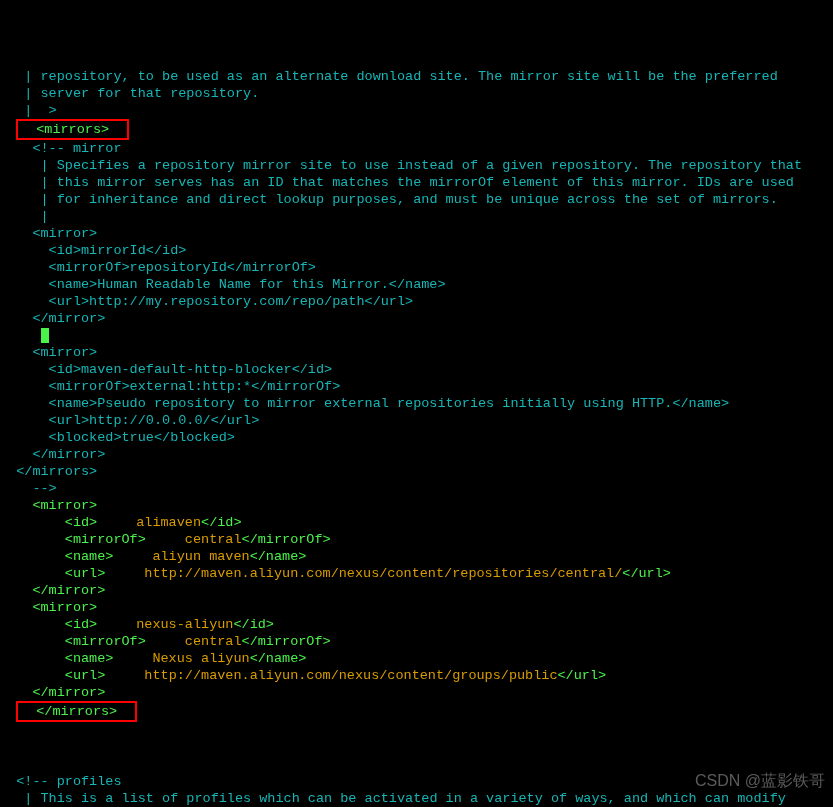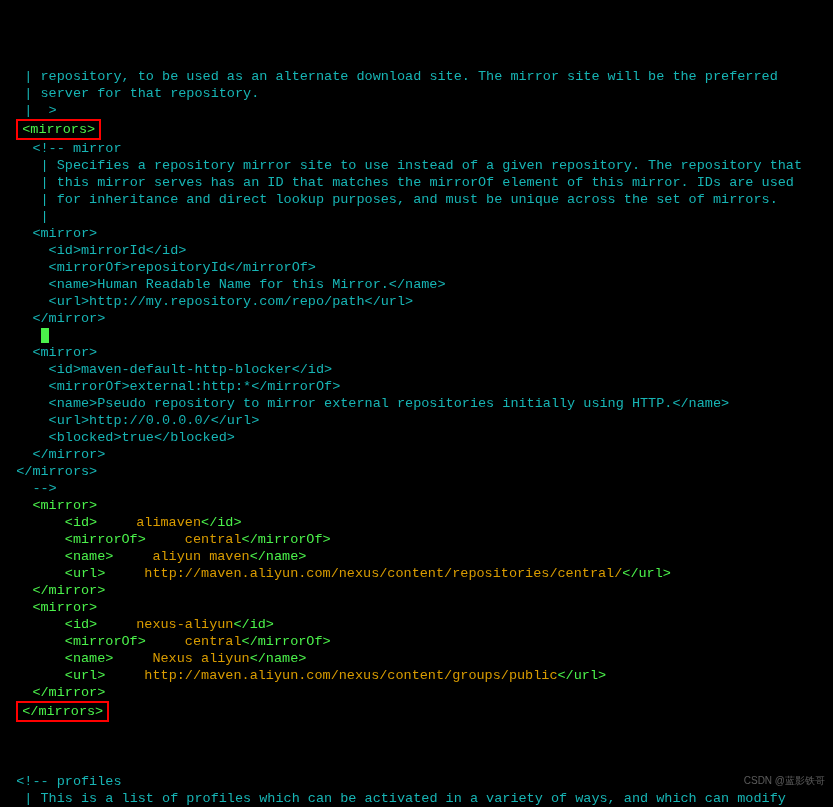--- a/index.html
+++ b/index.html
@@ -21,36 +21,36 @@
     .line {
       display: block;
       white-space: pre;
     }
     .comment { color: #17b5b5; }
     .green { color: #4bf24b; }
     .orange { color: #d99c00; margin-left: 39px; }
     .red-box {
       border: 2px solid #ff0000;
       display: inline-block;
-      padding: 0 4px;
+      padding: 0 18px;
     }
     .cursor {
       background: #4bf24b;
       display: inline-block;
       width: 8px;
       height: 15px;
       vertical-align: middle;
     }
     .watermark {
       position: fixed;
       bottom: 18px;
       right: 8px;
       color: rgba(200,200,200,0.45);
       font-family: sans-serif;
-      font-size: 10px;
+      font-size: 16px;
       pointer-events: none;
     }
   </style>
 </head>
 <body>
 
 
 
 <div id="code-container"><div class="line"><span>   </span><span class="comment">| repository, to be used as an alternate download site. The mirror site will be the preferred</span></div><div class="line"><span>   </span><span class="comment">| server for that repository.</span></div><div class="line"><span>   </span><span class="comment">|  &gt;</span></div><div class="line"><span>  </span><span class="red-box"><span class="green">&lt;mirrors&gt;</span></span></div><div class="line"><span>    </span><span class="comment">&lt;!-- mirror</span></div><div class="line"><span>     </span><span class="comment">| Specifies a repository mirror site to use instead of a given repository. The repository that</span></div><div class="line"><span>     </span><span class="comment">| this mirror serves has an ID that matches the mirrorOf element of this mirror. IDs are used</span></div><div class="line"><span>     </span><span class="comment">| for inheritance and direct lookup purposes, and must be unique across the set of mirrors.</span></div><div class="line"><span>     </span><span class="comment">|</span></div><div class="line"><span>    </span><span class="comment">&lt;mirror&gt;</span></div><div class="line"><span>      </span><span class="comment">&lt;id&gt;mirrorId&lt;/id&gt;</span></div><div class="line"><span>      </span><span class="comment">&lt;mirrorOf&gt;repositoryId&lt;/mirrorOf&gt;</span></div><div class="line"><span>      </span><span class="comment">&lt;name&gt;Human Readable Name for this Mirror.&lt;/name&gt;</span></div><div class="line"><span>      </span><span class="comment">&lt;url&gt;http://my.repository.com/repo/path&lt;/url&gt;</span></div><div class="line"><span>    </span><span class="comment">&lt;/mirror&gt;</span></div><div class="line"><span>     </span><span class="cursor"></span></div><div class="line"><span>    </span><span class="comment">&lt;mirror&gt;</span></div><div class="line"><span>      </span><span class="comment">&lt;id&gt;maven-default-http-blocker&lt;/id&gt;</span></div><div class="line"><span>      </span><span class="comment">&lt;mirrorOf&gt;external:http:*&lt;/mirrorOf&gt;</span></div><div class="line"><span>      </span><span class="comment">&lt;name&gt;Pseudo repository to mirror external repositories initially using HTTP.&lt;/name&gt;</span></div><div class="line"><span>      </span><span class="comment">&lt;url&gt;http://0.0.0.0/&lt;/url&gt;</span></div><div class="line"><span>      </span><span class="comment">&lt;blocked&gt;true&lt;/blocked&gt;</span></div><div class="line"><span>    </span><span class="comment">&lt;/mirror&gt;</span></div><div class="line"><span>  </span><span class="comment">&lt;/mirrors&gt;</span></div><div class="line"><span>    </span><span class="comment">--&gt;</span></div><div class="line"><span>    </span><span class="green">&lt;mirror&gt;</span></div><div class="line"><span>        </span><span class="green">&lt;id&gt;</span><span class="orange">alimaven</span><span class="green">&lt;/id&gt;</span></div><div class="line"><span>        </span><span class="green">&lt;mirrorOf&gt;</span><span class="orange">central</span><span class="green">&lt;/mirrorOf&gt;</span></div><div class="line"><span>        </span><span class="green">&lt;name&gt;</span><span class="orange">aliyun maven</span><span class="green">&lt;/name&gt;</span></div><div class="line"><span>        </span><span class="green">&lt;url&gt;</span><span class="orange">http://maven.aliyun.com/nexus/content/repositories/central/</span><span class="green">&lt;/url&gt;</span></div><div class="line"><span>    </span><span class="green">&lt;/mirror&gt;</span></div><div class="line"><span>    </span><span class="green">&lt;mirror&gt;</span></div><div class="line"><span>        </span><span class="green">&lt;id&gt;</span><span class="orange">nexus-aliyun</span><span class="green">&lt;/id&gt;</span></div><div class="line"><span>        </span><span class="green">&lt;mirrorOf&gt;</span><span class="orange">central</span><span class="green">&lt;/mirrorOf&gt;</span></div><div class="line"><span>        </span><span class="green">&lt;name&gt;</span><span class="orange">Nexus aliyun</span><span class="green">&lt;/name&gt;</span></div><div class="line"><span>        </span><span class="green">&lt;url&gt;</span><span class="orange">http://maven.aliyun.com/nexus/content/groups/public</span><span class="green">&lt;/url&gt;</span></div><div class="line"><span>    </span><span class="green">&lt;/mirror&gt;</span></div><div class="line"><span>  </span><span class="red-box"><span class="green">&lt;/mirrors&gt;</span></span></div><div class="line"><span></span><span class="comment"> </span></div><div class="line"><span></span><span class="comment"> </span></div><div class="line"><span></span><span class="comment"> </span></div><div class="line"><span>  </span><span class="comment">&lt;!-- profiles</span></div><div class="line"><span>   </span><span class="comment">| This is a list of profiles which can be activated in a variety of ways, and which can modify</span></div></div>
 <div class="watermark">CSDN @蓝影铁哥</div>

